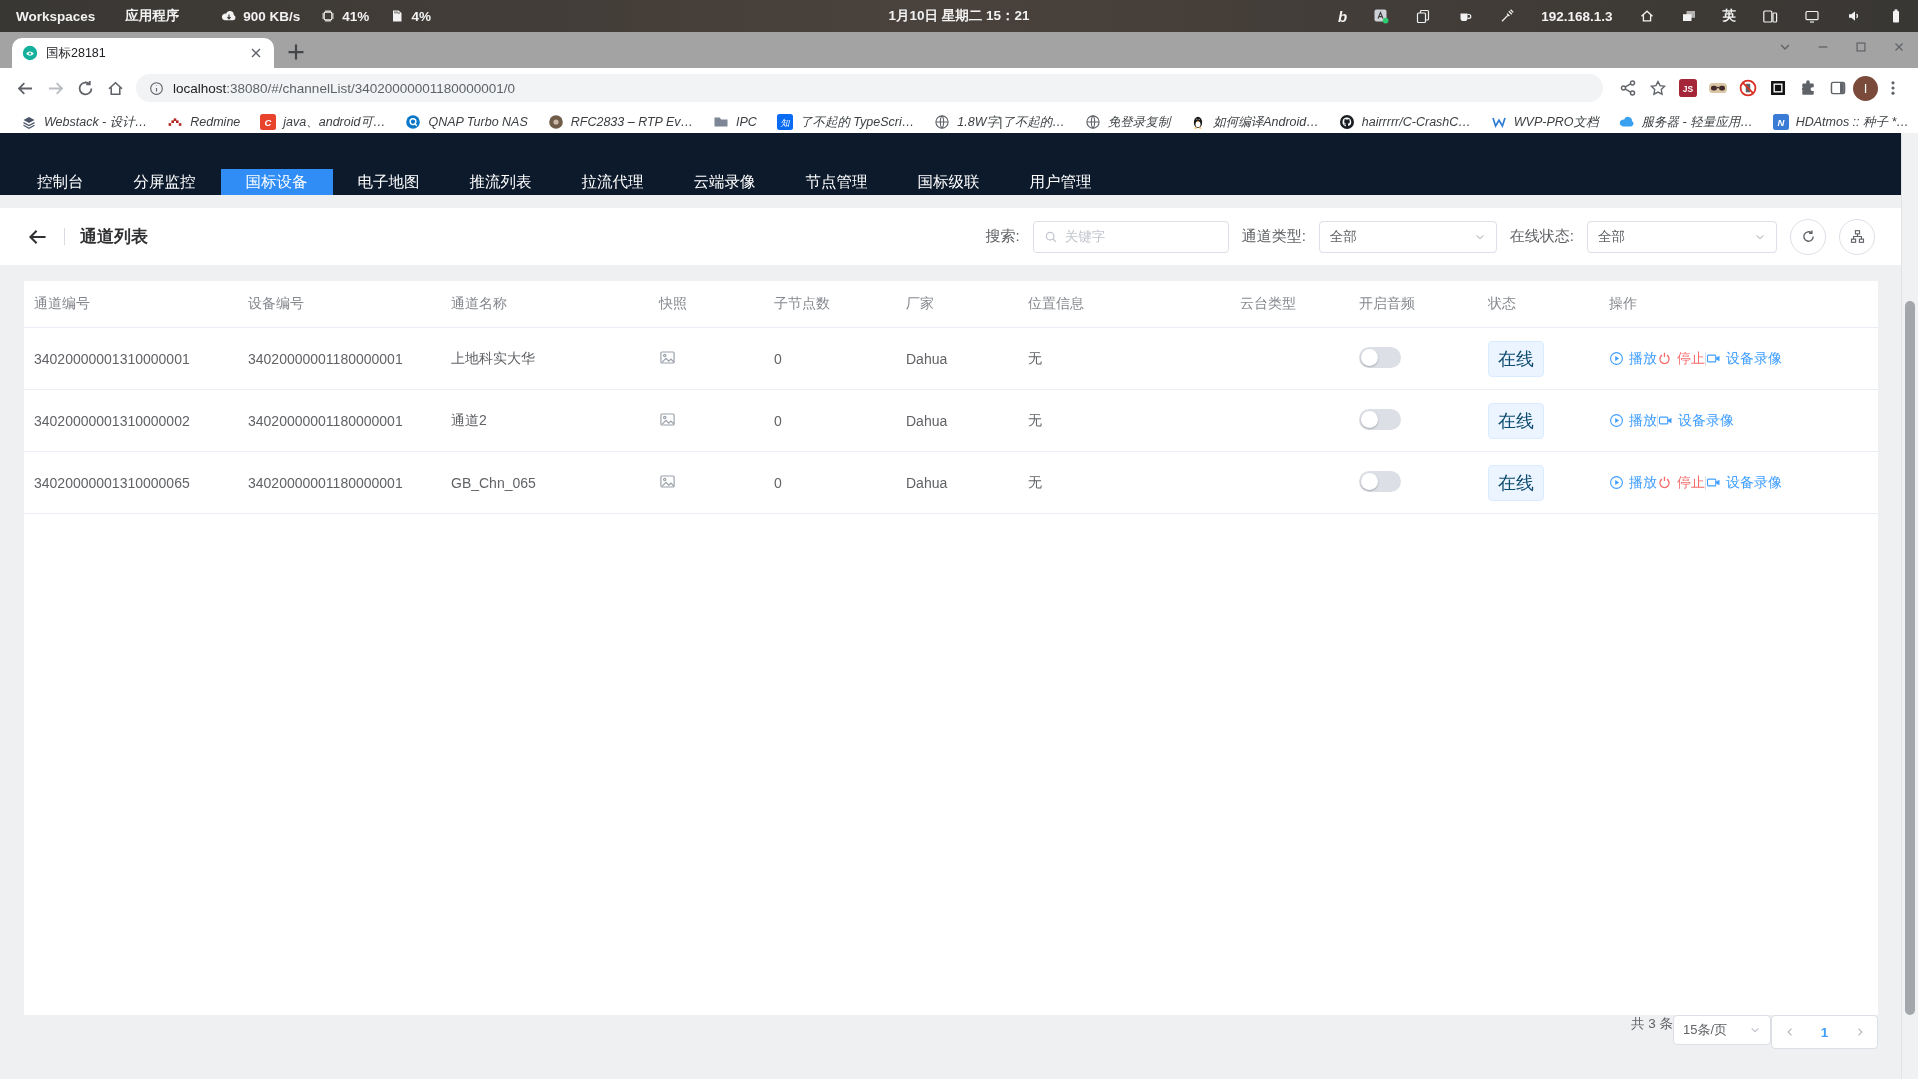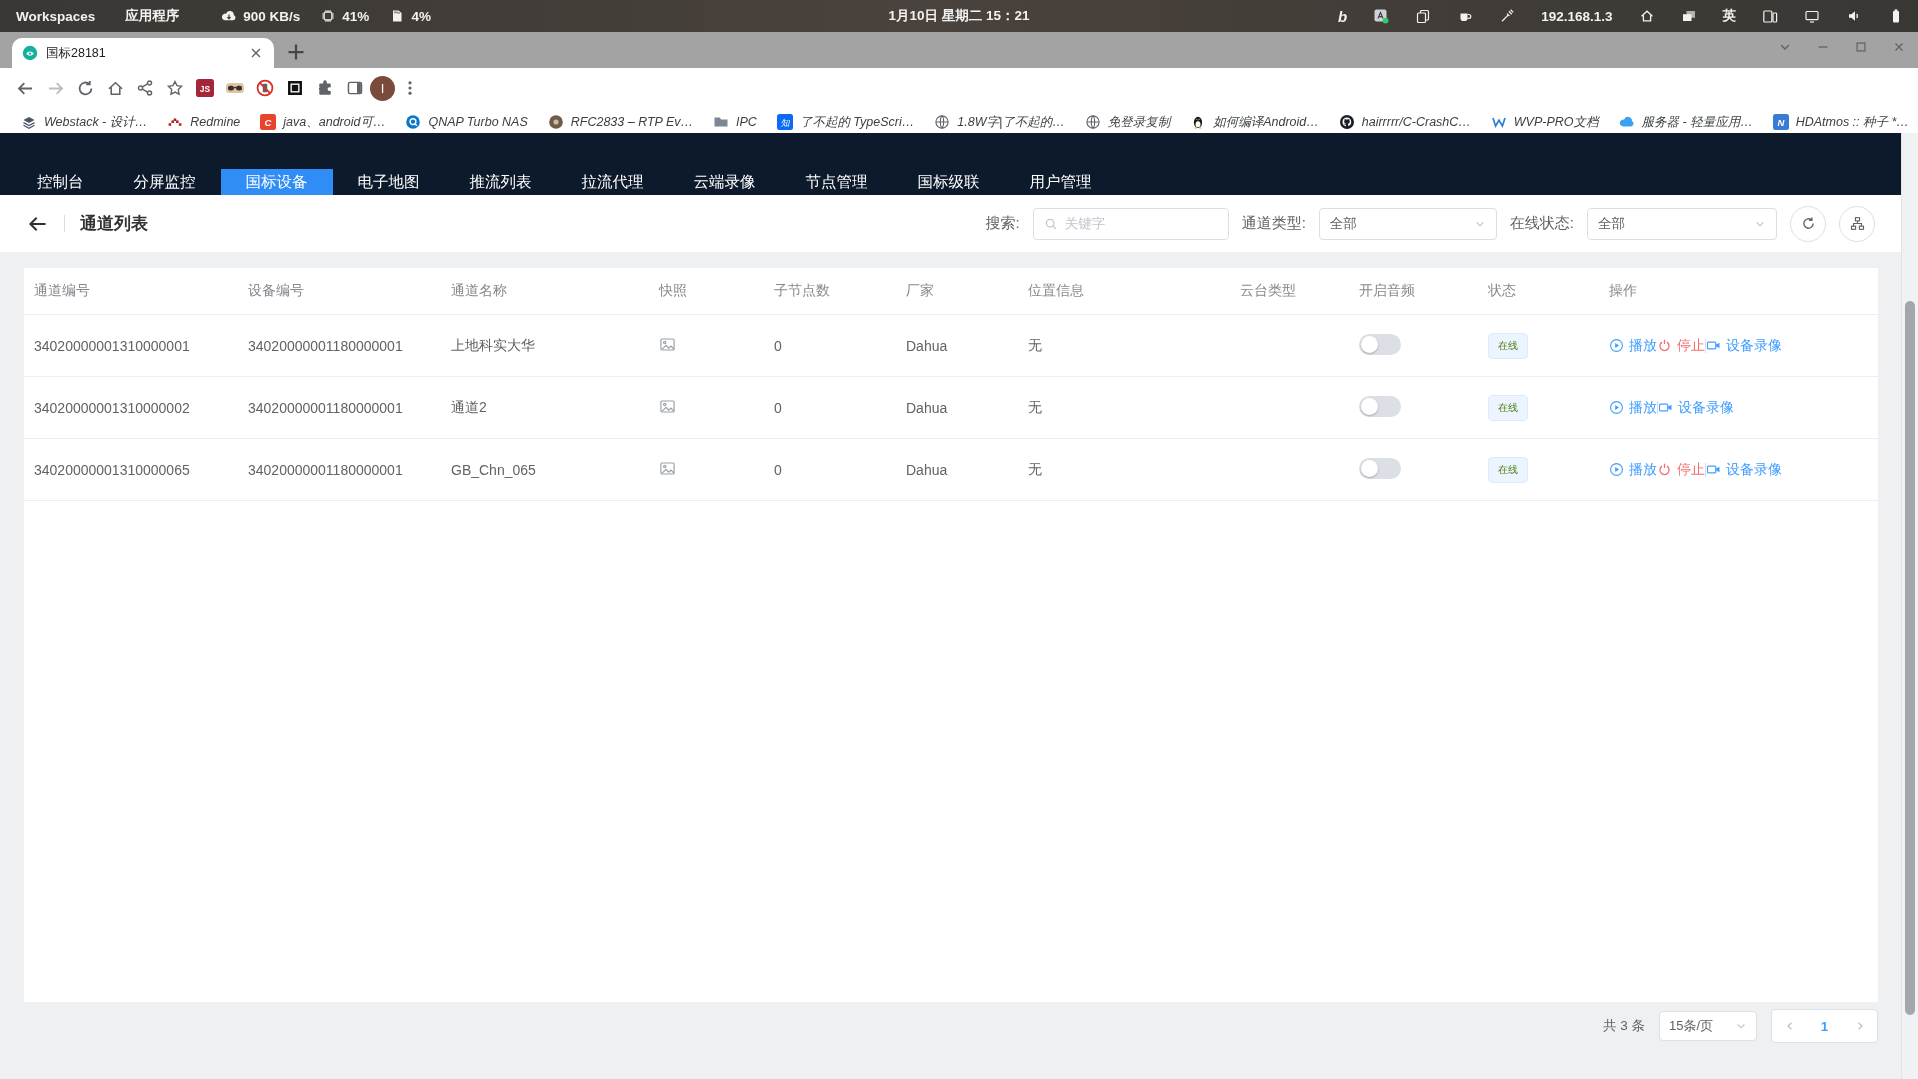--- a/index.html
+++ b/index.html
@@ -58,21 +58,21 @@
   .pg-thumb{position:absolute;left:3px;width:10px;top:168px;height:714px;background:#a3a7ac;border-radius:6px;}
 
   
   .navbar{height:62px;background:#0d1a2c;display:flex;align-items:stretch;padding-left:12px;}
   .nav-item{display:flex;align-items:center;padding:0 25px;color:#fff;font-size:15.5px;cursor:pointer;}
   .nav-item.active{background:#2f8df5;}
   .nav-right{margin-left:auto;display:flex;align-items:center;gap:9px;padding-right:30px;color:#fff;font-size:15px;}
   .nav-chevron{width:13px;height:13px;color:#cfd6de;}
 
   
-  .pagehead{height:57px;background:#fff;display:flex;align-items:center;padding:0 27px;}
+  .pagehead{height:57px;background:#fff;display:flex;align-items:center;padding:0 27px;margin-top:13px;}
   .back-btn{width:22px;height:22px;color:#303133;cursor:pointer;}
   .vert-div{width:1px;height:17px;background:#d8dce2;margin:0 15px;}
   .page-title{font-size:17px;font-weight:bold;color:#303133;}
   .head-controls{margin-left:auto;display:flex;align-items:center;gap:13px;font-size:15px;color:#606266;}
   .ctl-label{white-space:nowrap;}
   .inp{width:196px;height:32px;border:1px solid #dcdfe6;border-radius:4px;background:#fff;
     display:flex;align-items:center;gap:7px;padding:0 10px;box-sizing:border-box;}
   .inp .ph{font-size:13.5px;color:#c0c4cc;}
   .inp-search-ico{width:14px;height:14px;color:#c0c4cc;}
   .sel{height:32px;border:1px solid #dcdfe6;border-radius:4px;background:#fff;display:flex;align-items:center;
@@ -88,29 +88,29 @@
   .content{padding:16px 24px 0;}
   .card{background:#fff;height:734px;overflow:hidden;}
   table{width:100%;border-collapse:collapse;table-layout:fixed;font-size:14px;color:#606266;}
   th{height:46px;text-align:left;padding:0 10px;font-weight:normal;color:#85888e;border-bottom:1px solid #ebeef5;
     white-space:nowrap;overflow:hidden;}
   td{height:61px;padding:0 10px;border-bottom:1px solid #ebeef5;white-space:nowrap;overflow:hidden;}
   .snap-ico{width:17px;height:17px;color:#9aa0a8;}
   .switch{display:inline-block;width:42px;height:21px;border-radius:11px;background:#dcdfe6;position:relative;cursor:pointer;}
   .switch::after{content:"";position:absolute;left:2px;top:2px;width:17px;height:17px;border-radius:50%;background:#fff;
     box-shadow:0 1px 2px rgba(0,0,0,.25);}
-  .tag{display:inline-block;padding:5px 9px;font-size:10px;color:#4d7c0f;background:#ecf5ff;border:1px solid #d9ecff;border-radius:4px;}
+  .tag{display:inline-block;padding:5px 9px;font-size:18px;color:#0c4a6e;background:#ecf5ff;border:1px solid #d9ecff;border-radius:4px;}
   .actions{display:flex;align-items:center;}
   .act{display:inline-flex;align-items:center;gap:5px;color:#409eff;cursor:pointer;}
   .act.stop{color:#f56c6c;}
   .act-ico{width:15px;height:15px;}
   .act-div{width:1px;height:14px;background:#dcdfe6;}
 
   
-  .pagination{height:48px;display:flex;align-items:center;justify-content:flex-end;gap:14px;color:#606266;font-size:13.5px;}
+  .pagination{height:48px;display:flex;align-items:flex-start;justify-content:flex-end;gap:0;color:#606266;font-size:13.5px;}
   .psel{width:98px;height:30px;border:1px solid #dcdfe6;border-radius:4px;background:#fff;display:flex;
     align-items:center;justify-content:space-between;padding:0 9px;box-sizing:border-box;font-size:13px;color:#606266;}
   .pager{height:32px;border:1px solid #dcdfe6;border-radius:4px;background:#fff;display:flex;align-items:center;}
   .pg{width:35px;height:100%;display:flex;align-items:center;justify-content:center;color:#b4b9bf;}
   .pg .pgi{width:12px;height:12px;}
   .pg.current{color:#409eff;font-weight:bold;font-size:13.5px;}
 </style>
 </head>
 <body>
 
@@ -285,20 +285,29 @@
           </svg>
         </span>
       </span>
     <span class="tbtn">
         <span class="ti" data-icon="house">
           <svg viewBox="0 0 16 16" fill="none" stroke="currentColor" stroke-width="1.3">
             <path d="M2.5 8.2 8 3.2l5.5 5M4.4 7.2v5.6h7.2V7.2"></path>
           </svg>
         </span>
       </span>
+    <div class="omnibox">
+      <span class="info-ico" data-icon="info">
+          <svg viewBox="0 0 16 16" fill="none" stroke="currentColor" stroke-width="1.2">
+            <circle cx="8" cy="8" r="6.2"></circle>
+            <path d="M8 7.4v3.8M8 4.9v.3"></path>
+          </svg>
+        </span>
+      <span class="url"><b>localhost</b><span>:38080/#/channelList/34020000001180000001/0</span></span>
+    </div>
     <span class="ticon">
         <span class="ti" data-icon="share">
           <svg viewBox="0 0 16 16" fill="none" stroke="currentColor" stroke-width="1.3">
             <circle cx="12" cy="3.6" r="1.8"></circle>
             <circle cx="4" cy="8" r="1.8"></circle>
             <circle cx="12" cy="12.4" r="1.8"></circle>
             <path d="M5.7 7.1l4.6-2.7M5.7 8.9l4.6 2.7"></path>
           </svg>
         </span>
       </span>

